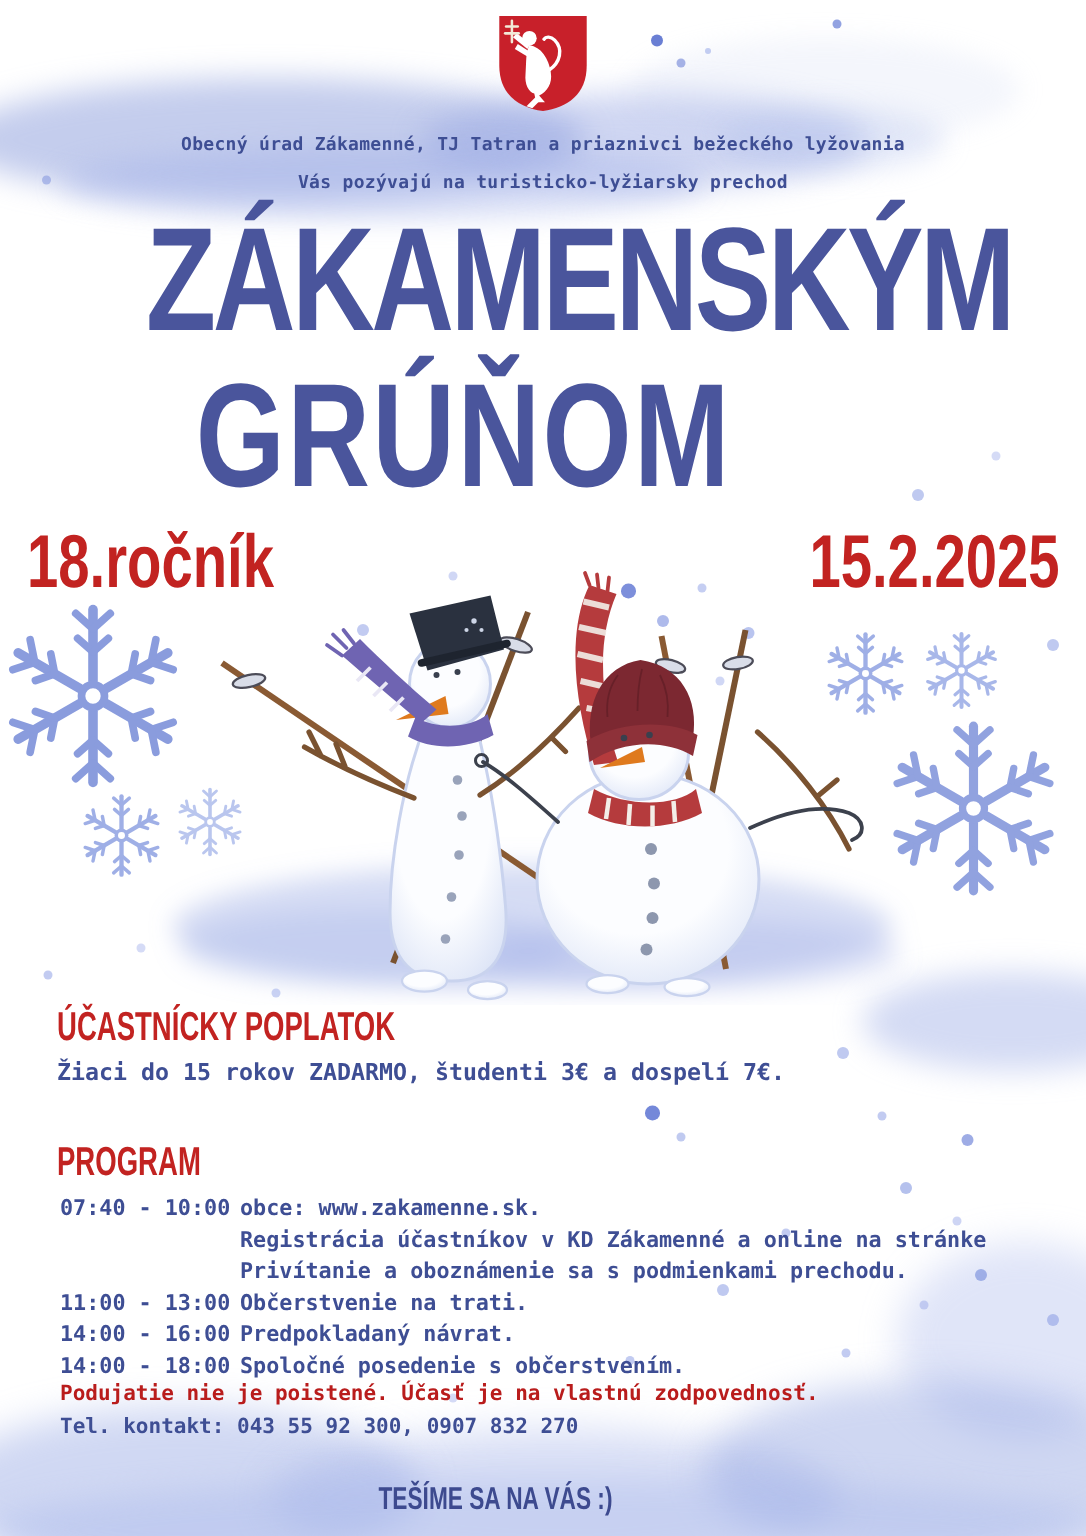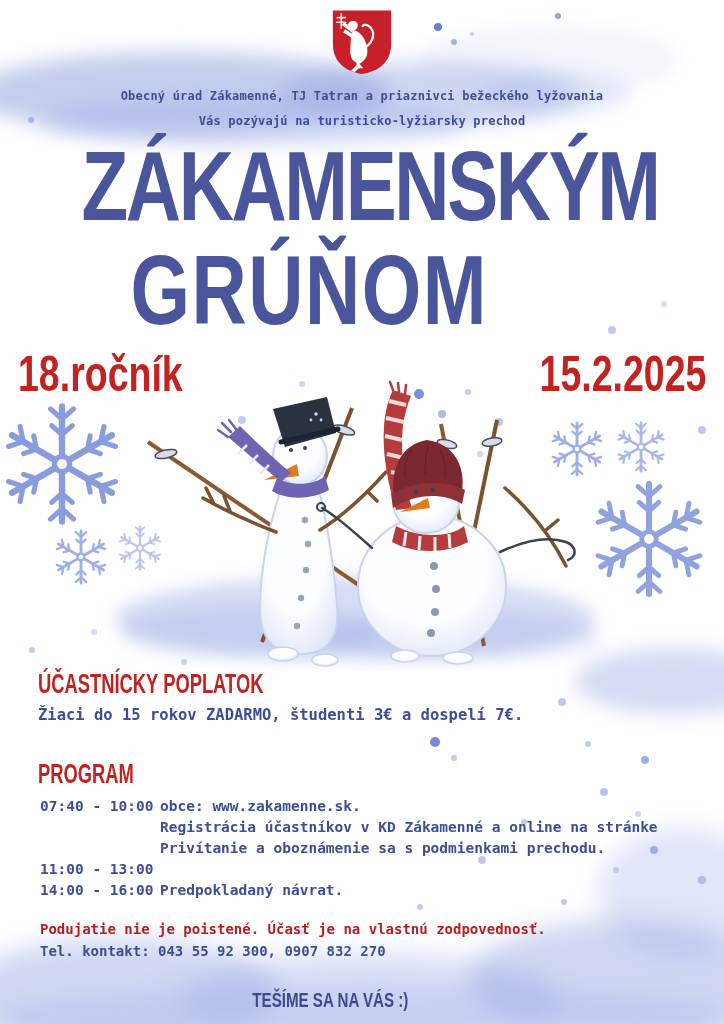--- a/index.html
+++ b/index.html
@@ -48,21 +48,21 @@
   .flake{position:absolute;z-index:1;pointer-events:none;}
   #snowmen{position:absolute;left:0;top:380px;width:724px;height:290px;z-index:2;pointer-events:none;}
   #crest{position:absolute;left:50%;top:8px;transform:translateX(-50%);z-index:3;}
 
   
   .mono{font-family:"DejaVu Sans Mono",monospace;font-weight:bold;color:#3e4e94;}
   .hand{font-family:"Liberation Sans",sans-serif;font-weight:700;}
   .txt{position:absolute;z-index:5;}
 
   #intro{top:84px;left:0;width:724px;text-align:center;font-size:12px;line-height:25px;letter-spacing:.2px;}
-  #title1{top:136px;left:0;width:580px;text-align:center;}
+  #title1{top:136px;left:16px;width:580px;text-align:center;}
   #title1 span{display:inline-block;font-size:98px;line-height:100px;color:#4a559c;letter-spacing:-3px;transform:scaleX(.78);transform-origin:center;}
   #title2{top:240px;left:0;width:619px;text-align:center;}
   #title2 span{display:inline-block;font-size:98px;line-height:100px;color:#4a559c;letter-spacing:2px;transform:scaleX(.78);transform-origin:center;}
   #edition{left:18px;top:348px;font-size:50px;line-height:52px;color:#c22321;transform:scaleX(.75);transform-origin:left;}
   #date{right:18px;top:348px;font-size:50px;line-height:52px;color:#c22321;transform:scaleX(.75);transform-origin:right;}
   .section-heading{display:inline-block;font-size:27px;line-height:28px;color:#c22321;transform:scaleX(.68);transform-origin:left;}
   #fee-heading{left:38px;top:670px;}
   #fee-text{left:38px;top:706px;font-size:15.5px;}
   #program-heading{left:38px;top:760px;}
   #program-list{left:40px;top:796px;width:665px;font-size:14.5px;line-height:21px;}
@@ -281,25 +281,34 @@
   <div class="prow">
     <div class="ptime">07:40 - 10:00</div>
     <div class="pdesc">
       <div>obce: www.zakamenne.sk.</div>
       <div>Registrácia účastníkov v KD Zákamenné a online na stránke</div>
       <div>Privítanie a oboznámenie sa s podmienkami prechodu.</div>
     </div>
   </div>
   <div class="prow">
     <div class="ptime">11:00 - 13:00</div>
+    <div class="pdesc">
+      <div>Občerstvenie na trati.</div>
+    </div>
   </div>
   <div class="prow">
     <div class="ptime">14:00 - 16:00</div>
     <div class="pdesc">
       <div>Predpokladaný návrat.</div>
     </div>
   </div>
+  <div class="prow">
+    <div class="ptime">14:00 - 18:00</div>
+    <div class="pdesc">
+      <div>Spoločné posedenie s občerstvením.</div>
+    </div>
+  </div>
 </div>
 
 <div id="notice" class="txt">Podujatie nie je poistené. Účasť je na vlastnú zodpovednosť.</div>
 <div id="contact" class="txt mono">Tel. kontakt: 043 55 92 300, 0907 832 270</div>
 
 <div id="footer" class="txt hand"><span>TEŠÍME SA NA VÁS :)</span></div>
 
 </body></html>

